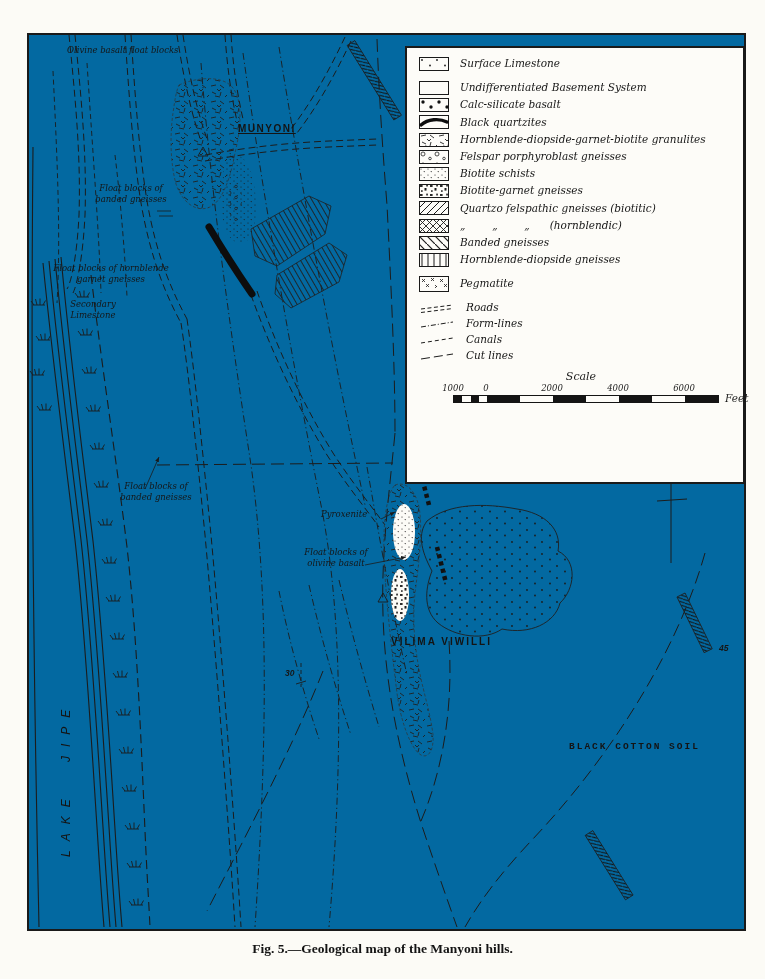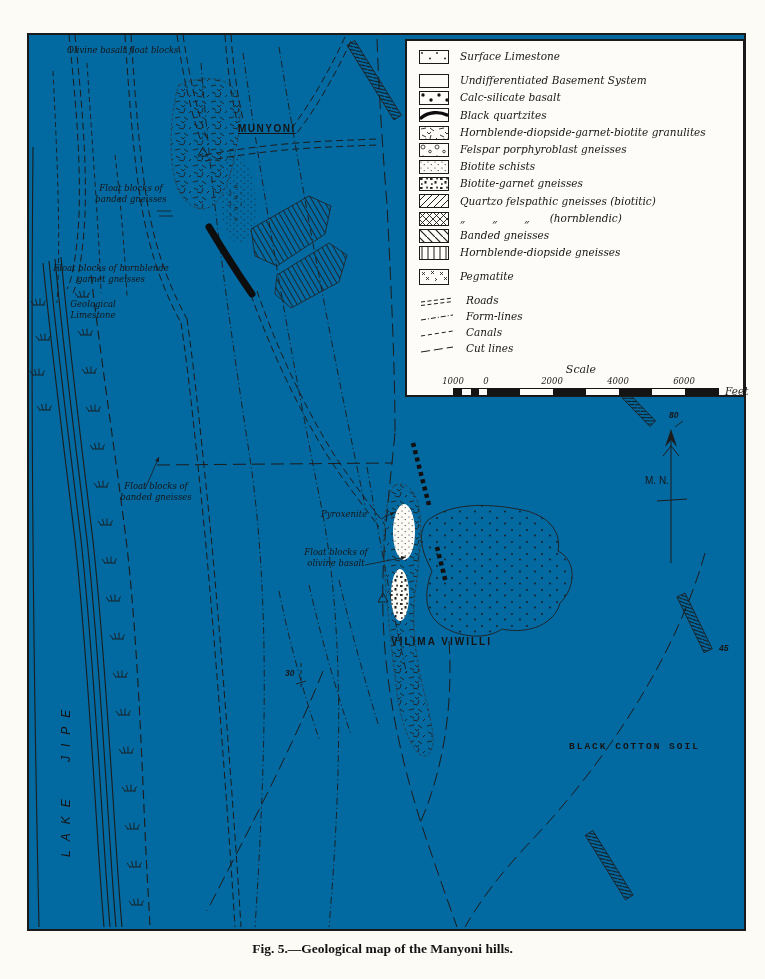--- a/index.html
+++ b/index.html
@@ -9,21 +9,21 @@
   .map-svg{position:absolute;left:0;top:0;}
 
   
   .ml{position:absolute;font-family:"DejaVu Serif",serif;font-style:italic;font-size:8.5px;line-height:1.25;color:#161616;white-space:nowrap;}
   .ml .ln{display:block;text-align:center;}
   .ml-sans{font-family:"Liberation Sans",sans-serif;font-style:normal;letter-spacing:2px;font-size:9.5px;font-weight:bold;color:#141414;}
   .ml-num{font-family:"Liberation Sans",sans-serif;font-style:italic;font-size:8.5px;font-weight:bold;}
   .lake-label{font-family:"Liberation Sans",sans-serif;font-style:italic;font-size:12px;letter-spacing:9px;word-spacing:16px;transform:rotate(-90deg);transform-origin:0 0;color:#141414;}
 
   
-  .legend{position:absolute;left:405px;top:39px;width:340px;height:358px;background:#fdfcf8;border:2px solid #1a1a1a;box-sizing:border-box;padding:9px 10px 6px 12px;z-index:5;}
+  .legend{position:absolute;left:405px;top:46px;width:340px;height:438px;background:#fdfcf8;border:2px solid #1a1a1a;box-sizing:border-box;padding:9px 10px 6px 12px;z-index:5;}
   .lg-row{display:flex;align-items:center;gap:11px;margin-bottom:3.2px;}
   .lg-row svg{flex:none;display:block;}
   .lg-label{font-family:"DejaVu Serif",serif;font-style:italic;font-size:10.5px;color:#151515;white-space:pre;line-height:1.1;}
   .mb10{margin-bottom:10px;}
   .mt8{margin-top:9px;margin-bottom:9px;}
   .lg-line-row{margin-bottom:2px;height:14px;}
   .lines-block{margin-top:8px;}
 
   
   .scale{margin-top:7px;position:relative;height:44px;}
@@ -244,21 +244,21 @@
       <span class="ln">Float blocks of</span>
       <span class="ln">banded gneisses</span>
     </div>
 
     <div class="ml" style="left:14px;top:228px;width:136px;">
       <span class="ln">Float blocks of hornblende</span>
       <span class="ln">garnet gneisses</span>
     </div>
 
     <div class="ml" style="left:28px;top:264px;width:72px;">
-      <span class="ln">Geological</span>
+      <span class="ln">Secondary</span>
       <span class="ln">Limestone</span>
     </div>
 
     <div class="ml" style="left:84px;top:446px;width:86px;">
       <span class="ln">Float blocks of</span>
       <span class="ln">banded gneisses</span>
     </div>
 
     <div class="ml" style="left:292px;top:474px;">Pyroxenite</div>
 

